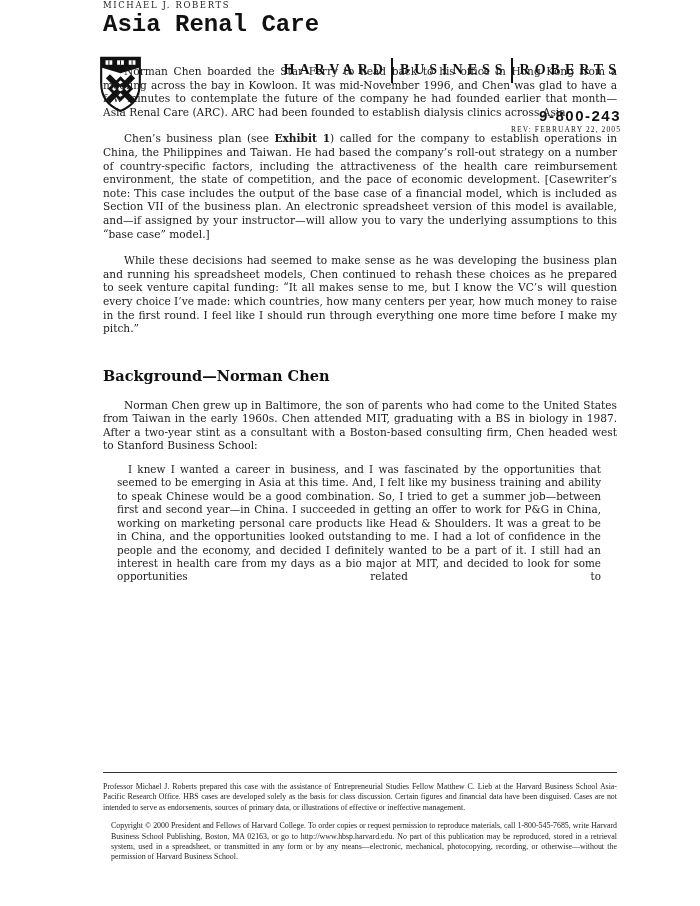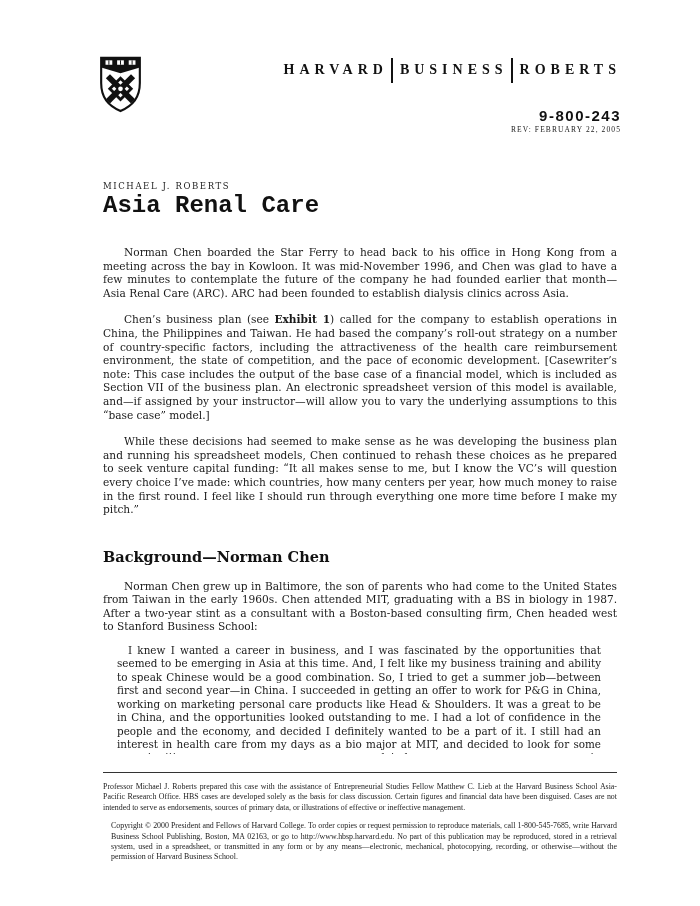--- a/index.html
+++ b/index.html
@@ -37,21 +37,20 @@
   .rev {
     position: absolute; top: 125px; right: 79px;
     font-family: "Liberation Serif", serif;
     font-size: 7.5px; letter-spacing: 1.1px; color: #222;
   }
 
   
   .content {
     position: absolute; left: 103px; top: 0;
     width: 514px; height: 754px;
-    padding-top: 181px;
     overflow: hidden;
   }
   .author {
     font-size: 8.5px; letter-spacing: 1.6px; color: #222;
     font-family: "DejaVu Serif", serif;
   }
   .title {
     font-size: 24px; font-weight: bold; line-height: 29px;
     font-family: Liberation Mono, monospace; color: #111;
   }

